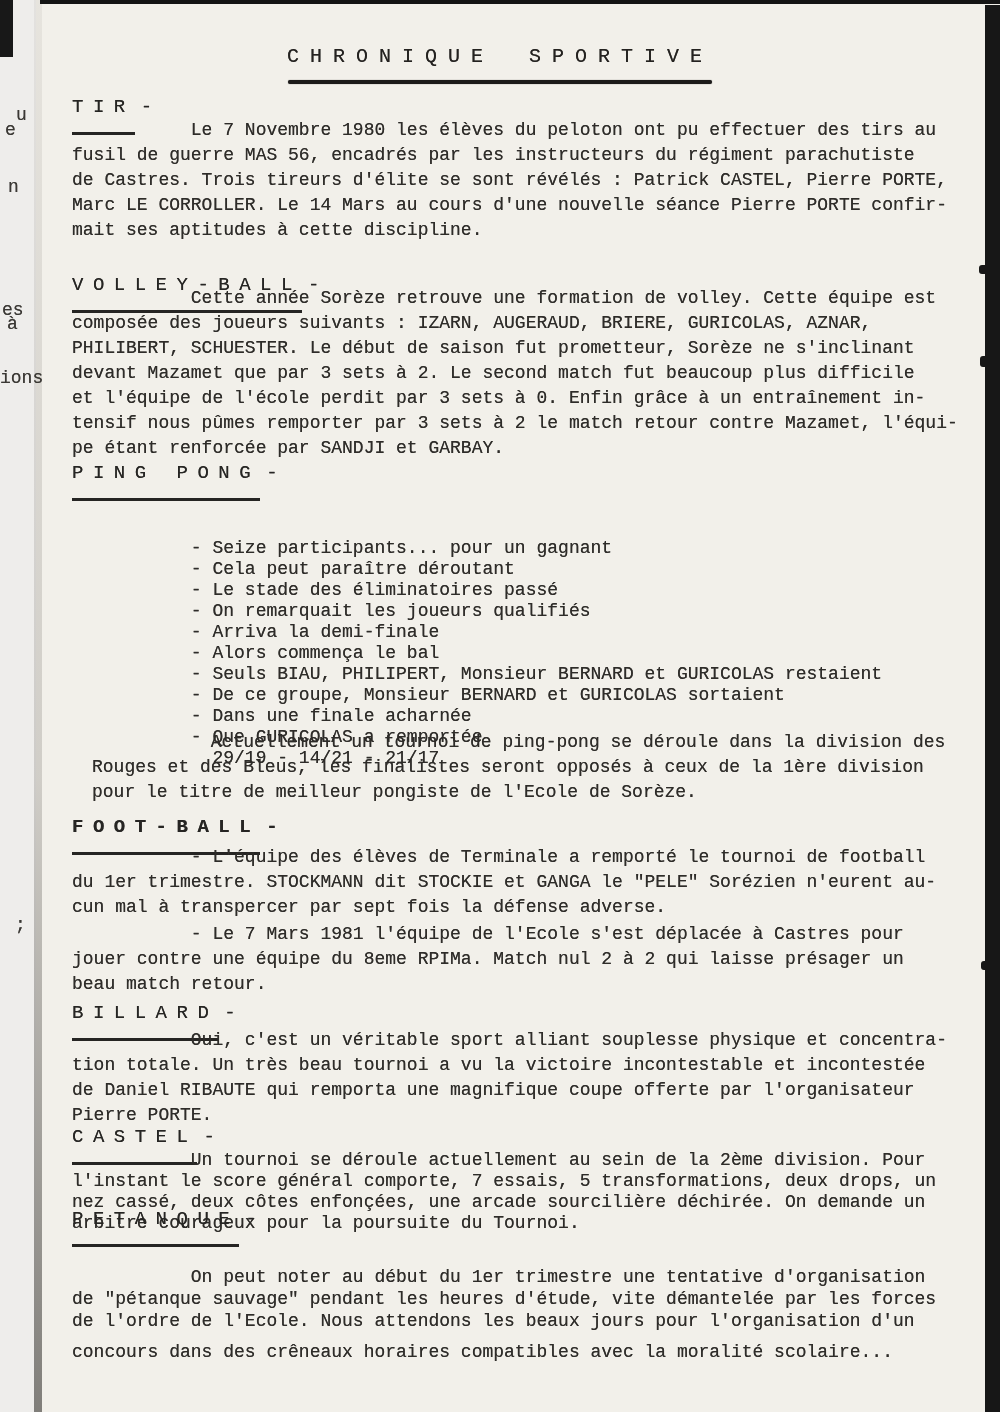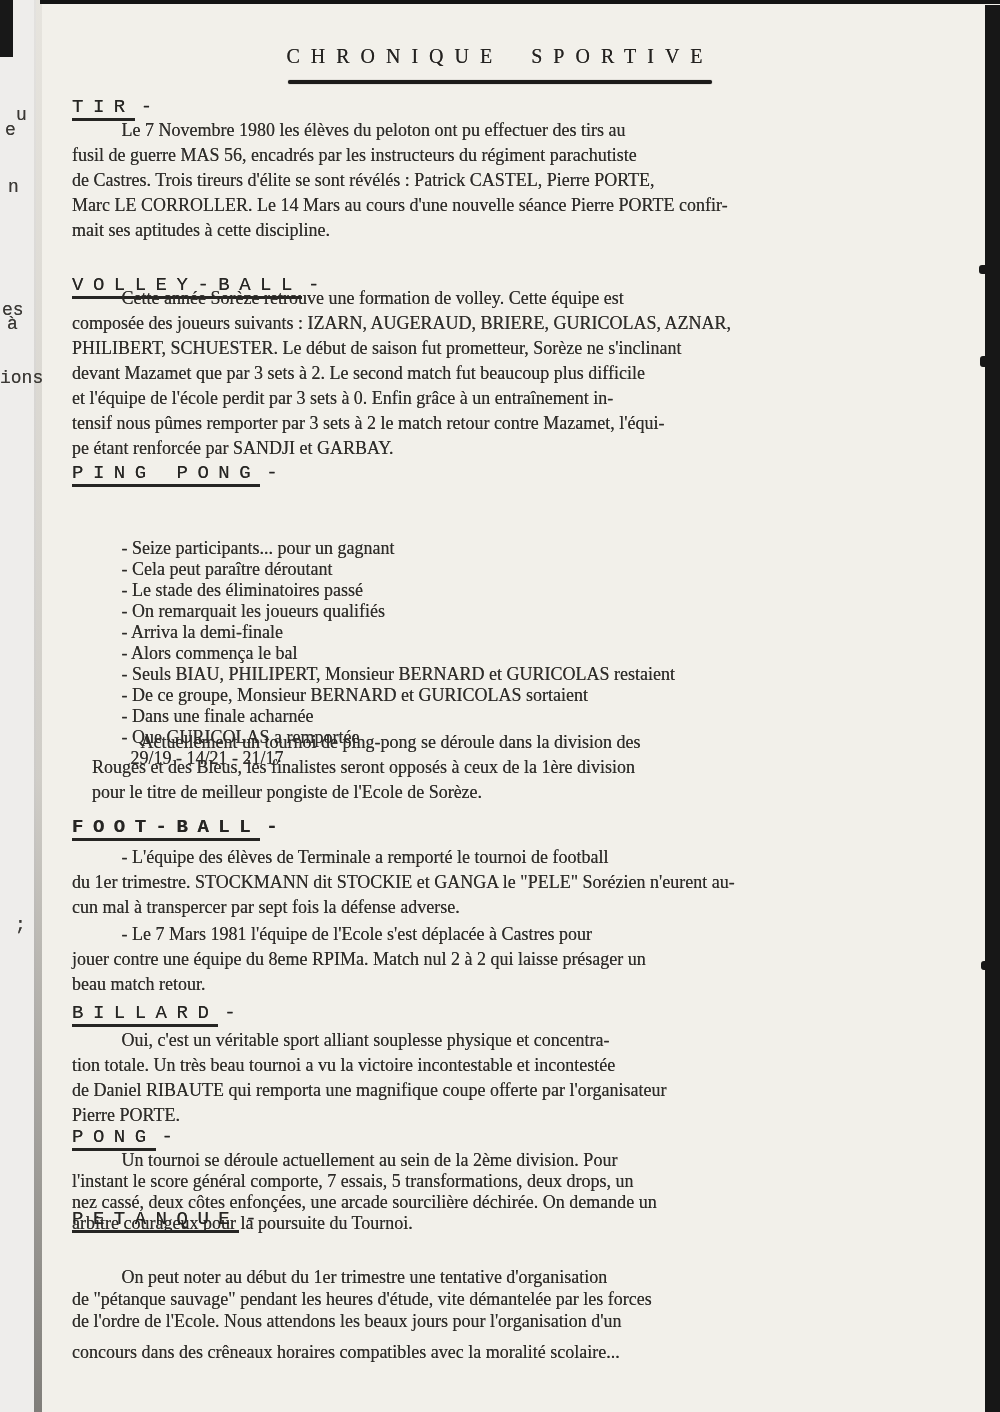--- a/index.html
+++ b/index.html
@@ -16,29 +16,29 @@
   .corner-block{position:absolute;left:0;top:0;width:13px;height:57px;background:#181818;}
   .top-bar{position:absolute;left:40px;top:0;width:960px;height:4px;background:#141414;}
   .right-bar{position:absolute;left:985px;top:5px;width:15px;height:1407px;background:#171717;}
   .nub{position:absolute;background:#171717;border-radius:3px 0 0 3px;}
   .nub1{left:979px;top:265px;width:7px;height:9px;}
   .nub2{left:980px;top:356px;width:6px;height:11px;}
   .nub3{left:981px;top:961px;width:5px;height:9px;}
 
   
   .tw{position:absolute;left:72px;color:#2e2c29;font-size:18px;line-height:25px;white-space:pre;
-      text-shadow:0 0 .6px rgba(46,44,41,.75);font-family:Liberation Serif, serif;}
+      text-shadow:0 0 .6px rgba(46,44,41,.75);}
   .page-title{left:0;width:1000px;text-align:center;font-size:20px;letter-spacing:.55em;word-spacing:.6em;
       color:#242220;top:44px;white-space:normal;}
   .title-rule{position:absolute;left:288px;top:80px;width:424px;height:4px;background:#1c1b19;border-radius:2px;
       box-shadow:0 0 1px rgba(28,27,25,.8);}
 
   .sec-h{position:absolute;left:72px;font-size:19px;letter-spacing:.5em;color:#262523;white-space:pre;
       text-shadow:0 0 .6px rgba(38,37,35,.75);}
-  .sec-h .u{border-bottom:3px solid #262523;padding-bottom:0;display:inline-block;}
+  .sec-h .u{border-bottom:3px solid #262523;padding-bottom:14px;display:inline-block;}
   .sec-h .dash{margin-left:6px;}
 
   .t-tir-h{top:96px;}        .t-tir-p{top:118px;}
   .t-volley-h{top:274px;}    .t-volley-p{top:286px;}
   .t-ping-h{top:462px;}      .t-ping-list{top:490px;line-height:21px;margin-top:48px;}
   .t-ping-p{top:730px;margin-left:20px;}
   .t-foot-h{top:816px;font-weight:bold;}      .t-foot-p1{top:845px;}   .t-foot-p2{top:922px;}
   .t-billard-h{top:1002px;}  .t-billard-p{top:1028px;}
   .t-rugby-h{top:1126px;}    .t-rugby-p{top:1150px;line-height:21px;}
   .t-pet-h{top:1208px;font-family:Liberation Mono, monospace;}      .t-pet-p1{top:1266px;line-height:22px;} .t-pet-p2{top:1340px;}
@@ -112,21 +112,21 @@
 <div class="tw t-foot-p2">           - Le 7 Mars 1981 l'équipe de l'Ecole s'est déplacée à Castres pour
 jouer contre une équipe du 8eme RPIMa. Match nul 2 à 2 qui laisse présager un
 beau match retour.</div>
 
 <div class="sec-h t-billard-h"><span class="u">BILLARD</span><span class="dash">-</span></div>
 <div class="tw t-billard-p">           Oui, c'est un véritable sport alliant souplesse physique et concentra-
 tion totale. Un très beau tournoi a vu la victoire incontestable et incontestée
 de Daniel RIBAUTE qui remporta une magnifique coupe offerte par l'organisateur
 Pierre PORTE.</div>
 
-<div class="sec-h t-rugby-h"><span class="u">PONG</span><span class="dash">-</span></div>
+<div class="sec-h t-rugby-h"><span class="u">CASTEL</span><span class="dash">-</span></div>
 <div class="tw t-rugby-p">           Un tournoi se déroule actuellement au sein de la 2ème division. Pour
 l'instant le score général comporte, 7 essais, 5 transformations, deux drops, un
 nez cassé, deux côtes enfonçées, une arcade sourcilière déchirée. On demande un
 arbitre courageux pour la poursuite du Tournoi.</div>
 
 <div class="sec-h t-pet-h"><span class="u">PETANQUE</span><span class="dash">-</span></div>
 <div class="tw t-pet-p1">           On peut noter au début du 1er trimestre une tentative d'organisation
 de "pétanque sauvage" pendant les heures d'étude, vite démantelée par les forces
 de l'ordre de l'Ecole. Nous attendons les beaux jours pour l'organisation d'un</div>
 <div class="tw t-pet-p2">concours dans des crêneaux horaires compatibles avec la moralité scolaire...</div>

